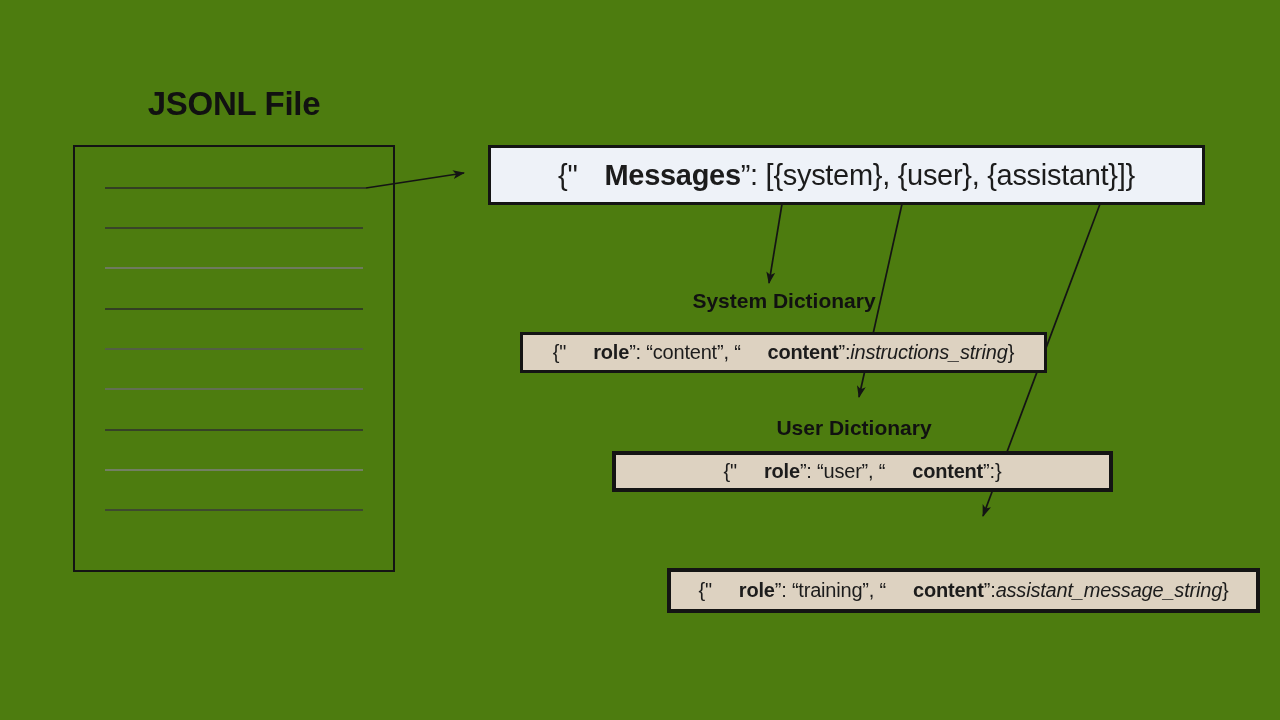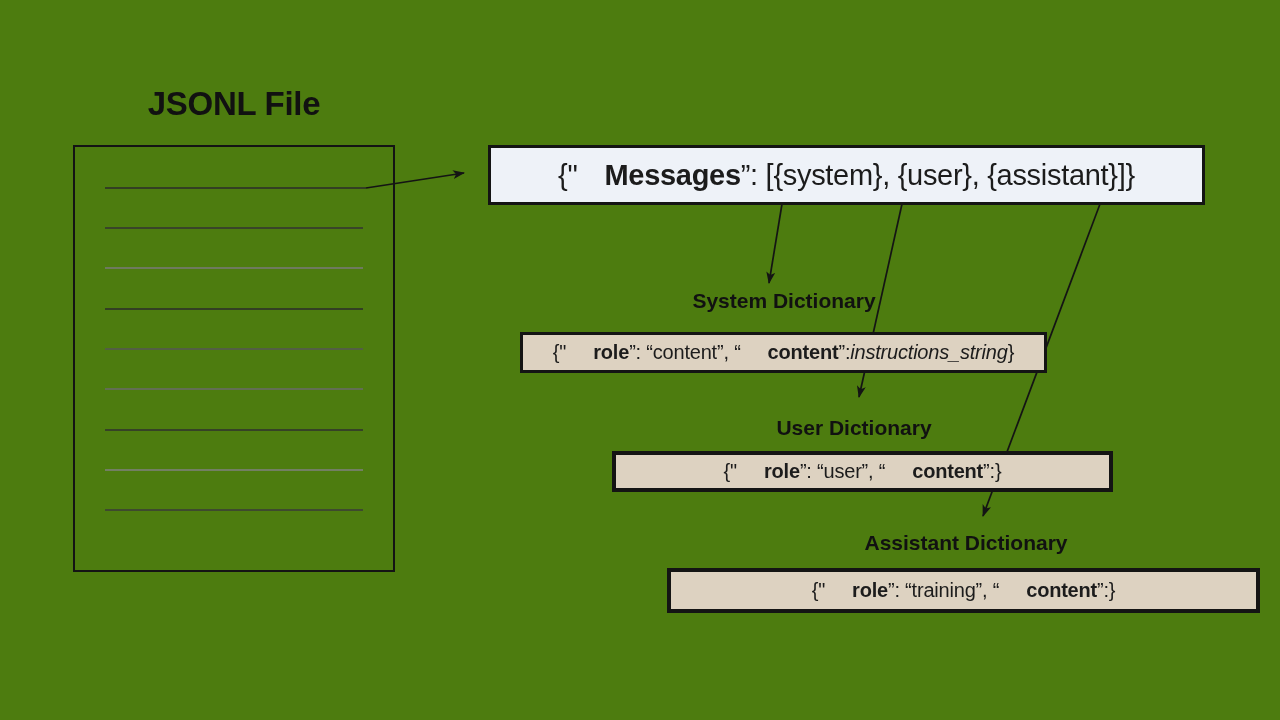--- a/index.html
+++ b/index.html
@@ -98,23 +98,23 @@
   <div class="dict-label" id="dict-label-user">User Dictionary</div>
   <div class="dict-box" id="dict-box-user" style="background-color: rgb(221, 210, 193);">
       <span class="seg-plain">{"</span>
       <span class="seg-bold">role</span>
       <span class="seg-plain">”: “user”, “</span>
       <span class="seg-bold">content</span>
       <span class="seg-plain">”: </span>
       <span class="seg-plain">}</span>
     </div>
 
-  <div class="dict-label" id="dict-label-assistant">Assistant Dictionary</div>
   <div class="dict-box" id="dict-box-assistant" style="background-color: rgb(221, 210, 193);">
       <span class="seg-plain">{"</span>
       <span class="seg-bold">role</span>
       <span class="seg-plain">”: “training”, “</span>
       <span class="seg-bold">content</span>
       <span class="seg-plain">”: </span>
+      <span class="seg-italic">assistant_message_string</span>
       <span class="seg-plain">}</span>
     </div>
 
 </div>
 
 </body></html>

